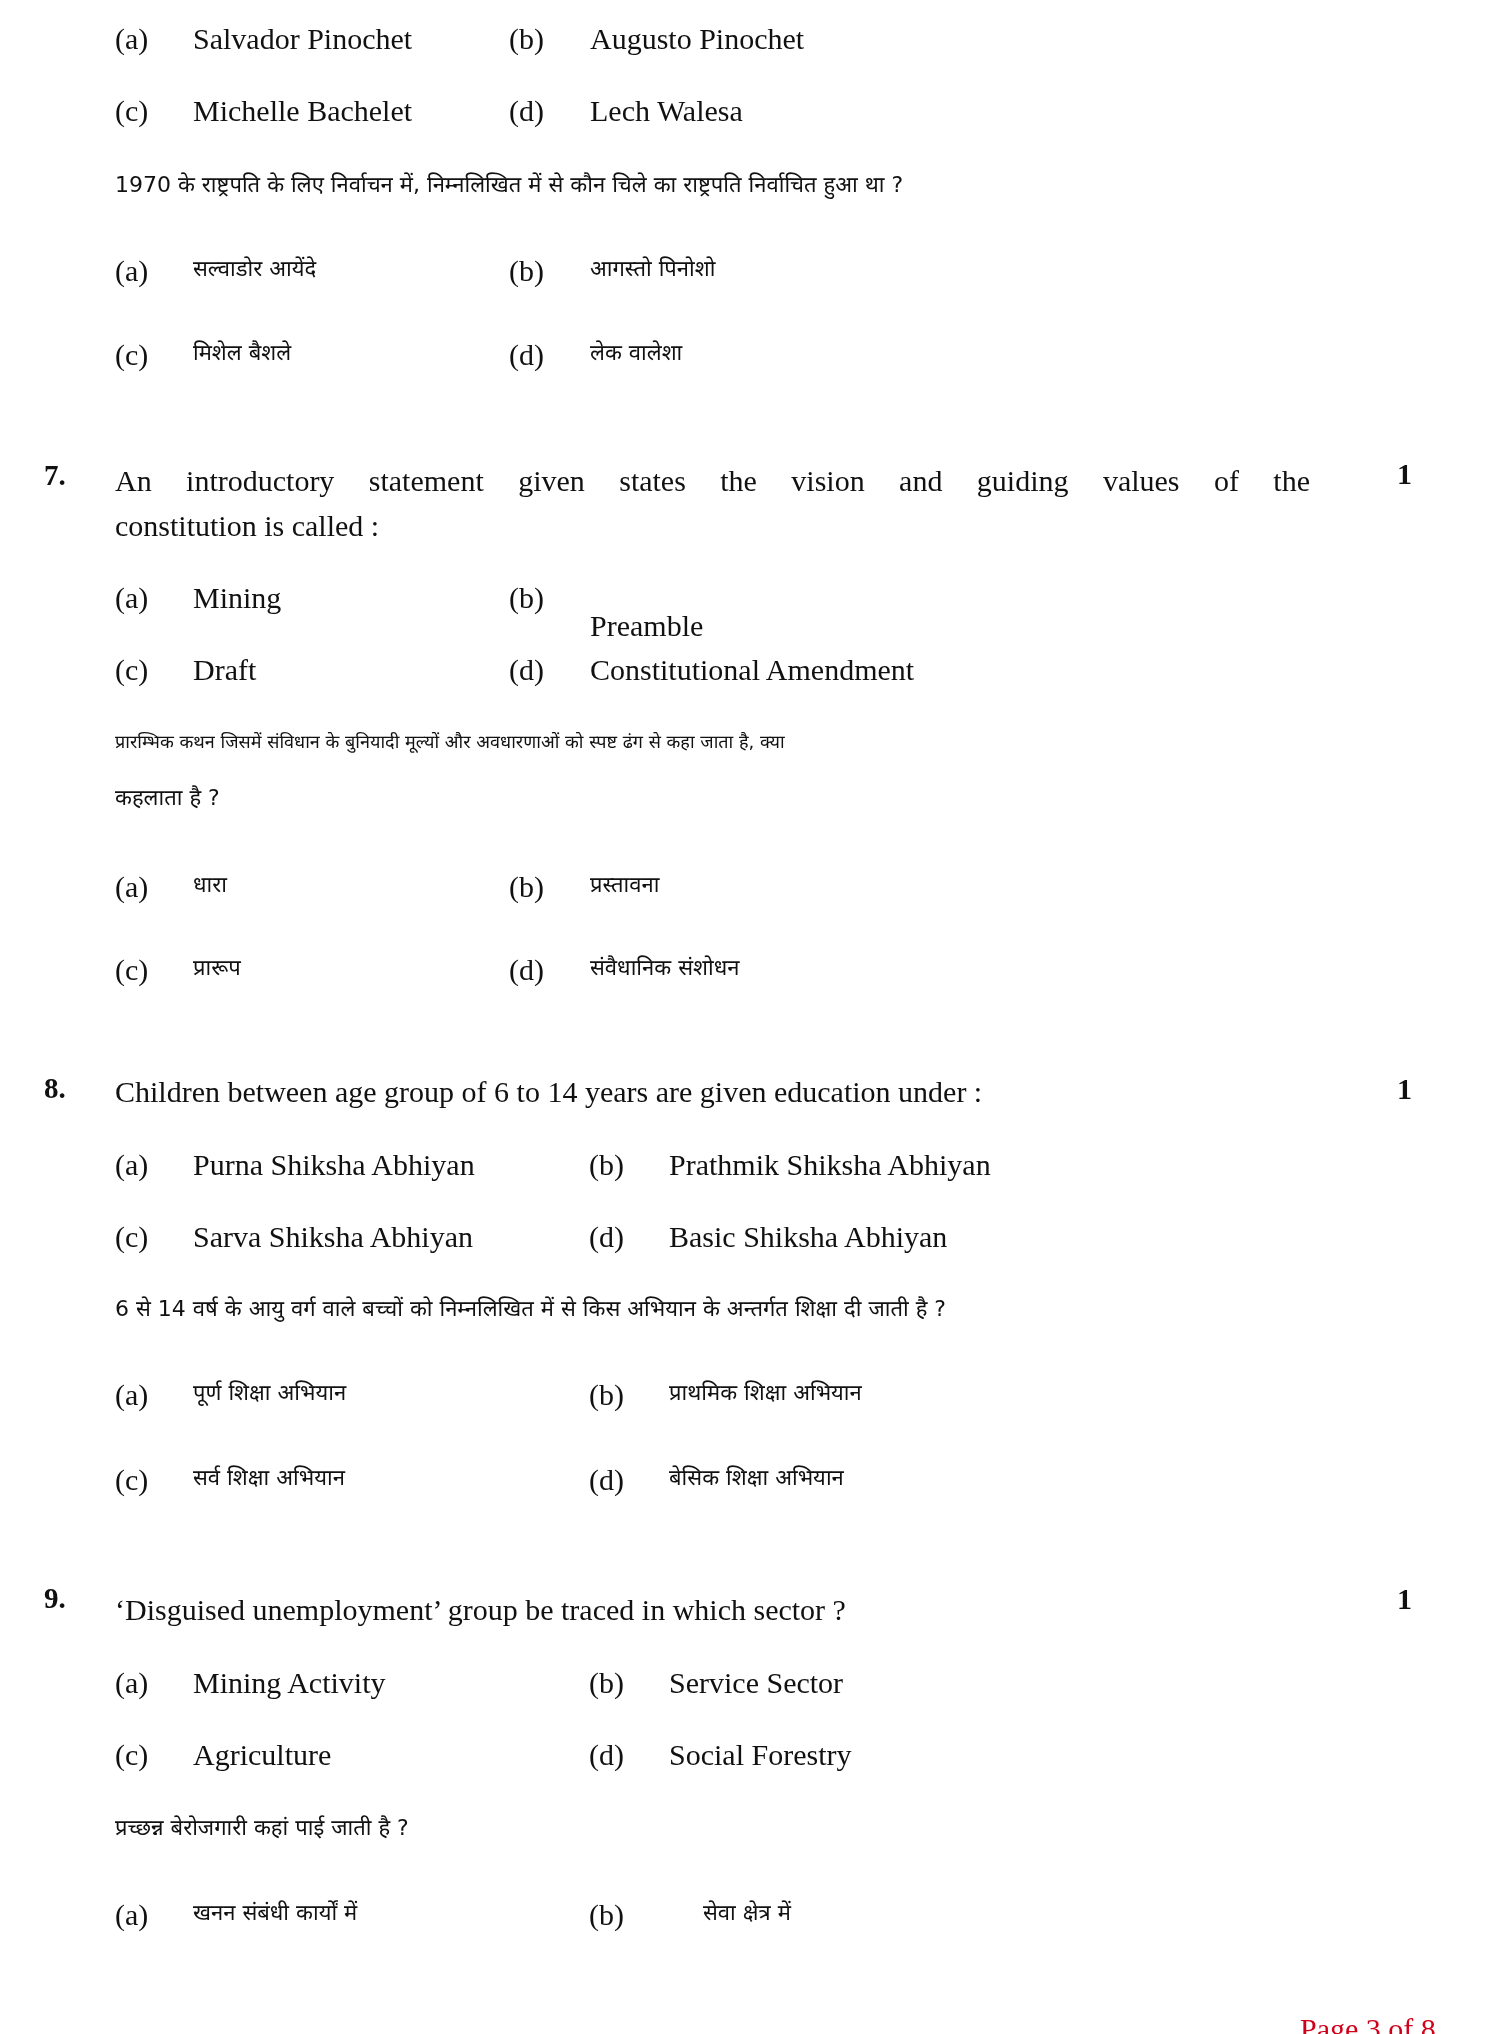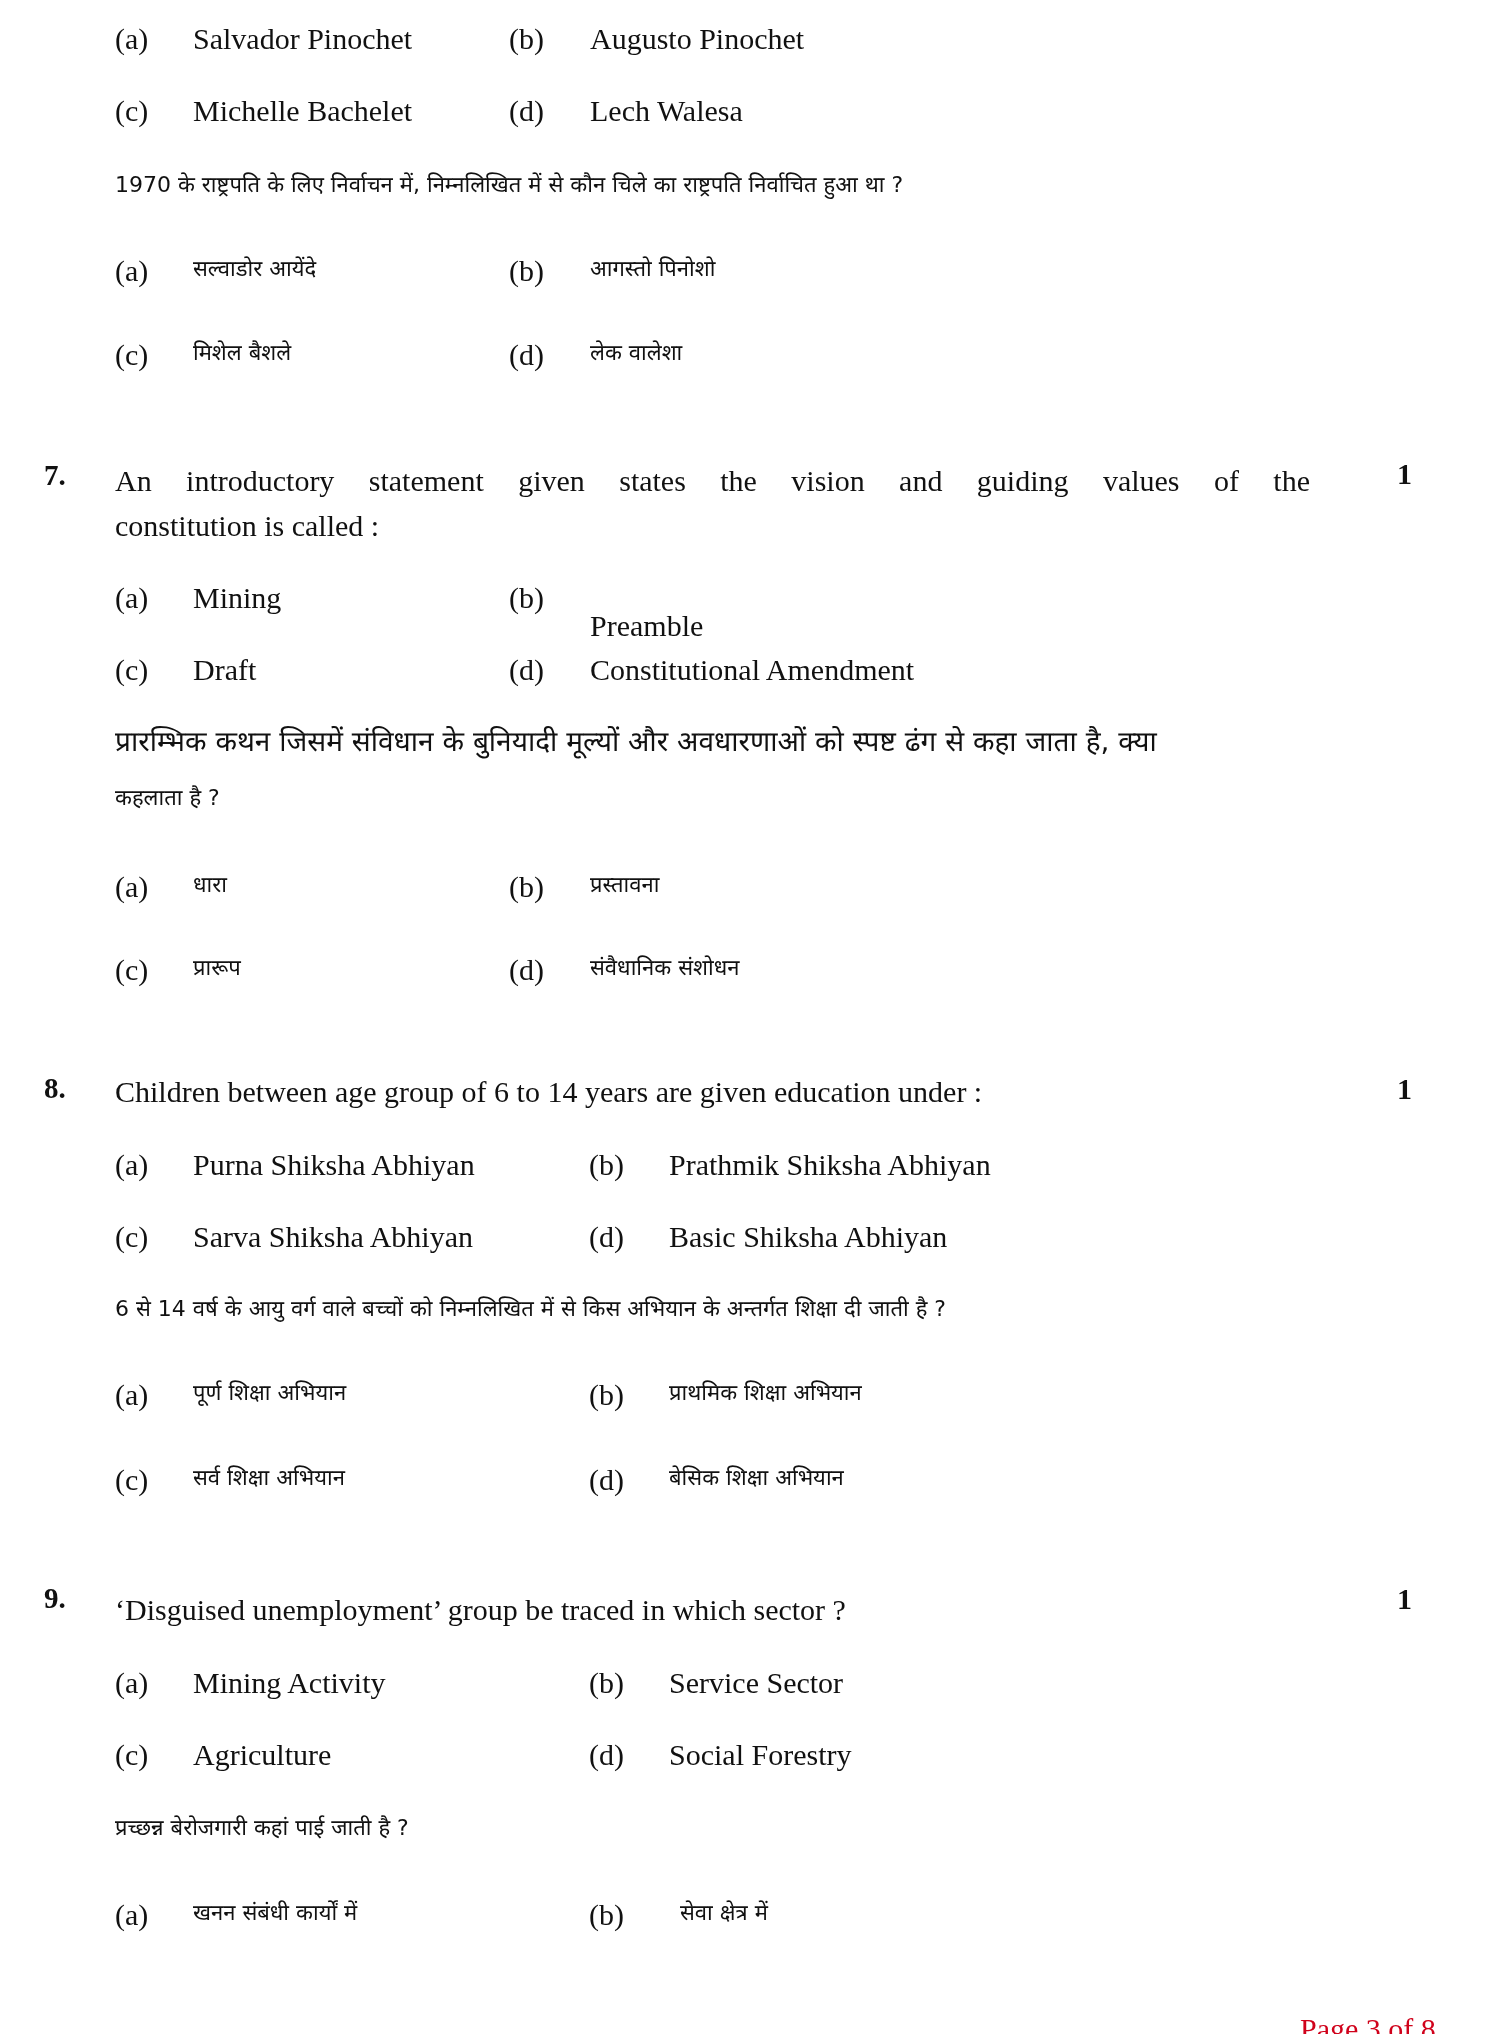--- a/index.html
+++ b/index.html
@@ -52,21 +52,21 @@
   <span class="line en" style="left:115px;top:581px">(a)</span>
   <span class="line en" style="left:193px;top:581px">Mining</span>
   <span class="line en" style="left:509px;top:581px">(b)</span>
   <span class="line en" style="left:590px;top:609px">Preamble</span>
 
   <span class="line en" style="left:115px;top:653px">(c)</span>
   <span class="line en" style="left:193px;top:653px">Draft</span>
   <span class="line en" style="left:509px;top:653px">(d)</span>
   <span class="line en" style="left:590px;top:653px">Constitutional Amendment</span>
 
-  <span class="line hi" style="left:115px;top:725px;width:1200px;font-size:28px">प्रारम्भिक कथन जिसमें संविधान के बुनियादी मूल्यों और अवधारणाओं को स्पष्ट ढंग से कहा जाता है, क्या</span>
+  <span class="line hi" style="left:115px;top:725px;width:1200px;font-size:18px">प्रारम्भिक कथन जिसमें संविधान के बुनियादी मूल्यों और अवधारणाओं को स्पष्ट ढंग से कहा जाता है, क्या</span>
   <span class="line hi" style="left:115px;top:781px">कहलाता है ?</span>
 
   <span class="line en" style="left:115px;top:870px">(a)</span>
   <span class="line hi" style="left:193px;top:868px">धारा</span>
   <span class="line en" style="left:509px;top:870px">(b)</span>
   <span class="line hi" style="left:590px;top:868px">प्रस्तावना</span>
 
   <span class="line en" style="left:115px;top:953px">(c)</span>
   <span class="line hi" style="left:193px;top:951px">प्रारूप</span>
   <span class="line en" style="left:509px;top:953px">(d)</span>
@@ -114,16 +114,16 @@
   <span class="line en" style="left:115px;top:1738px">(c)</span>
   <span class="line en" style="left:193px;top:1738px">Agriculture</span>
   <span class="line en" style="left:589px;top:1738px">(d)</span>
   <span class="line en" style="left:669px;top:1738px">Social Forestry</span>
 
   <span class="line hi" style="left:115px;top:1811px">प्रच्छन्न बेरोजगारी कहां पाई जाती है ?</span>
 
   <span class="line en" style="left:115px;top:1898px">(a)</span>
   <span class="line hi" style="left:193px;top:1896px">खनन संबंधी कार्यों में</span>
   <span class="line en" style="left:589px;top:1898px">(b)</span>
-  <span class="line hi" style="left:680px;top:1896px">सेवा क्षेत्र में</span>
+  <span class="line hi" style="left:703px;top:1896px">सेवा क्षेत्र में</span>
 </div>
 
 <span class="footer">Page 3 of 8</span>
 
 </body></html>

